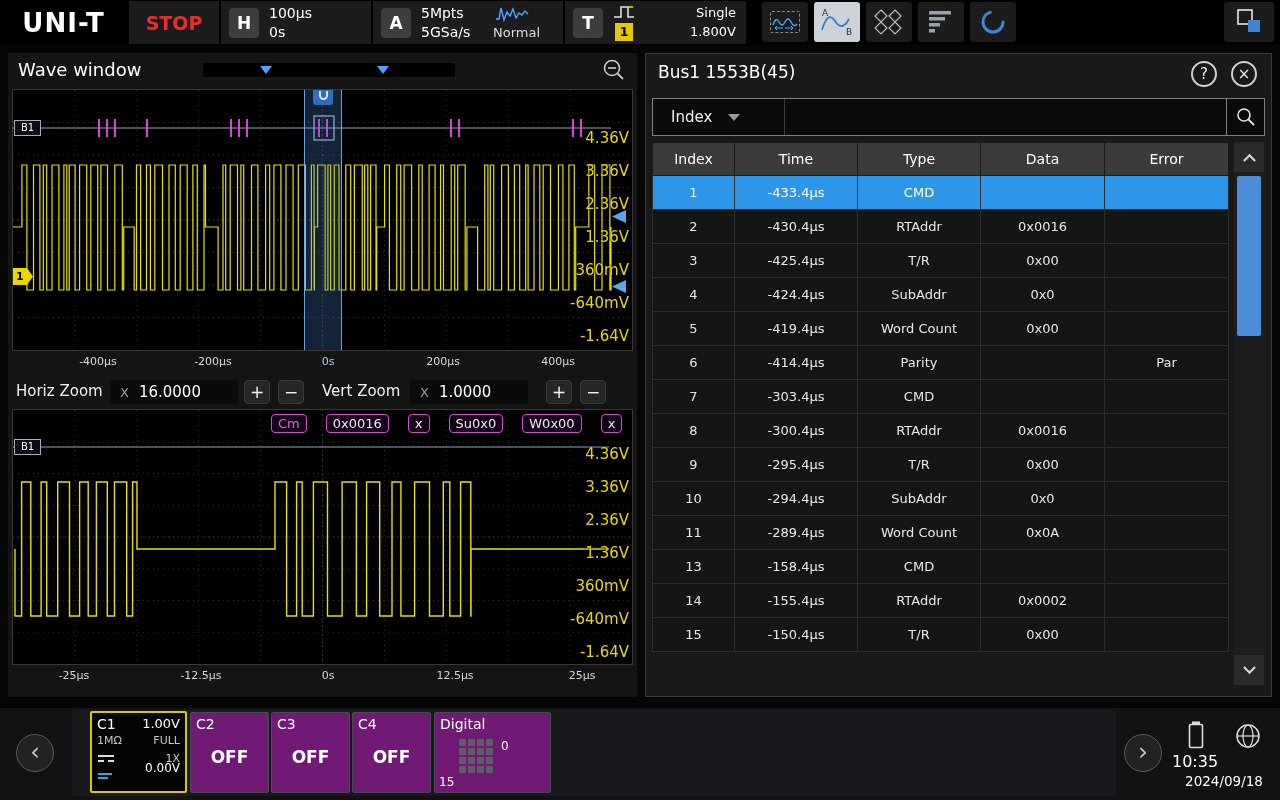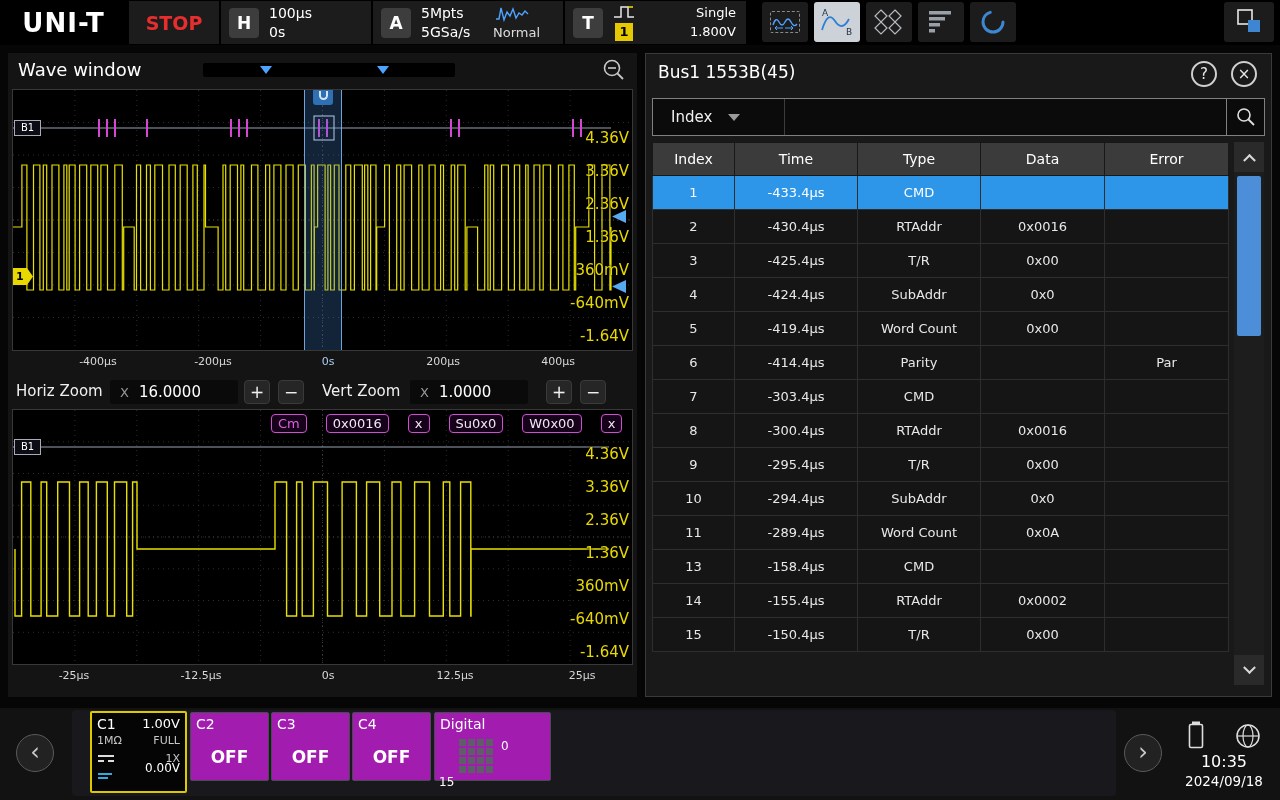--- a/index.html
+++ b/index.html
@@ -81,42 +81,42 @@
 .chev.up{transform:rotate(45deg) translate(2px,2px)}
 .chev.down{transform:rotate(225deg) translate(2px,2px)}
 #scroll-thumb{position:absolute;left:3px;top:34px;width:24px;height:160px;background:#4c8fd8;border-radius:2px;cursor:pointer}
 
 
 #bottombar{position:absolute;left:0;top:708px;width:1280px;height:92px;background:#121212}
 #bottom-strip{position:absolute;left:72px;top:2px;width:1044px;height:86px;background:#18181d;border-radius:4px}
 .nav-circle{position:absolute;top:26px;width:38px;height:38px;border-radius:50%;background:#222;border:1px solid #5a5a5a;color:#c8c8c8;font-size:24px;text-align:center;line-height:34px;cursor:pointer}
 #prev-btn{left:16px}
 #next-btn{left:1124px}
-.chan{position:absolute;top:4px;height:69px;background:#a21caf;border:1px solid #4a4a55;border-radius:2px;cursor:pointer}
+.chan{position:absolute;top:4px;height:81px;background:#701a75;border:1px solid #4a4a55;border-radius:2px;cursor:pointer}
 #ch1{left:90px;width:97px;height:82px;top:3px;background:#050505;border:2px solid #ddc900}
 #ch2{left:190px;width:79px}
 #ch3{left:271px;width:79px}
 #ch4{left:352px;width:79px}
 #digital{left:434px;width:117px}
 .chan .nm{position:absolute;left:5px;top:3px;font-size:14px;color:#fff}
 .chan .off{position:absolute;left:0;top:34px;width:100%;text-align:center;font-size:17px;font-weight:bold;color:#fff}
 #ch1 .tr{position:absolute;right:5px;font-size:13px;color:#fff}
 #ch1 .gl{position:absolute;left:5px;font-size:11px;color:#c8c8c8}
 #ch1 .gr{position:absolute;right:5px;font-size:11px;color:#c8c8c8}
 .dc-icon{position:absolute;left:6px;top:42px;width:16px}
 .dc-icon i{display:block;width:16px;height:0;border-top:2px solid #ddd}
 .dc-icon i+i{margin-top:3px;border-top-style:dashed}
 .off-icon{position:absolute;left:6px;top:60px}
 .off-icon i{display:block;height:2px;background:#35a8e0;margin-bottom:2px}
 #dgrid{position:absolute;left:24px;top:26px;display:grid;grid-template-columns:repeat(4,7px);gap:2px}
 #dgrid i{width:7px;height:7px;background:#5e5e68}
 #digital .d0{position:absolute;left:66px;top:26px;font-size:12px;color:#fff}
 #digital .d15{position:absolute;left:4px;top:62px;font-size:12px;color:#fff}
 #info-block{position:absolute;left:1172px;top:0;width:104px;height:92px}
-#time-txt{position:absolute;left:0;top:44px;width:100%;text-align:center;font-size:16px;color:#fff}
+#time-txt{position:absolute;left:0;top:44px;width:100%;text-align:left;font-size:16px;color:#fff}
 #date-txt{position:absolute;left:0;top:65px;width:100%;text-align:center;font-size:13.5px;color:#fff}
 </style>
 </head>
 <body>
 
 <div id="screen">
 
   <div id="topbar">
     <div class="seg" id="logo">UNI-T</div>
     <div class="seg" id="stop-seg">STOP</div>

